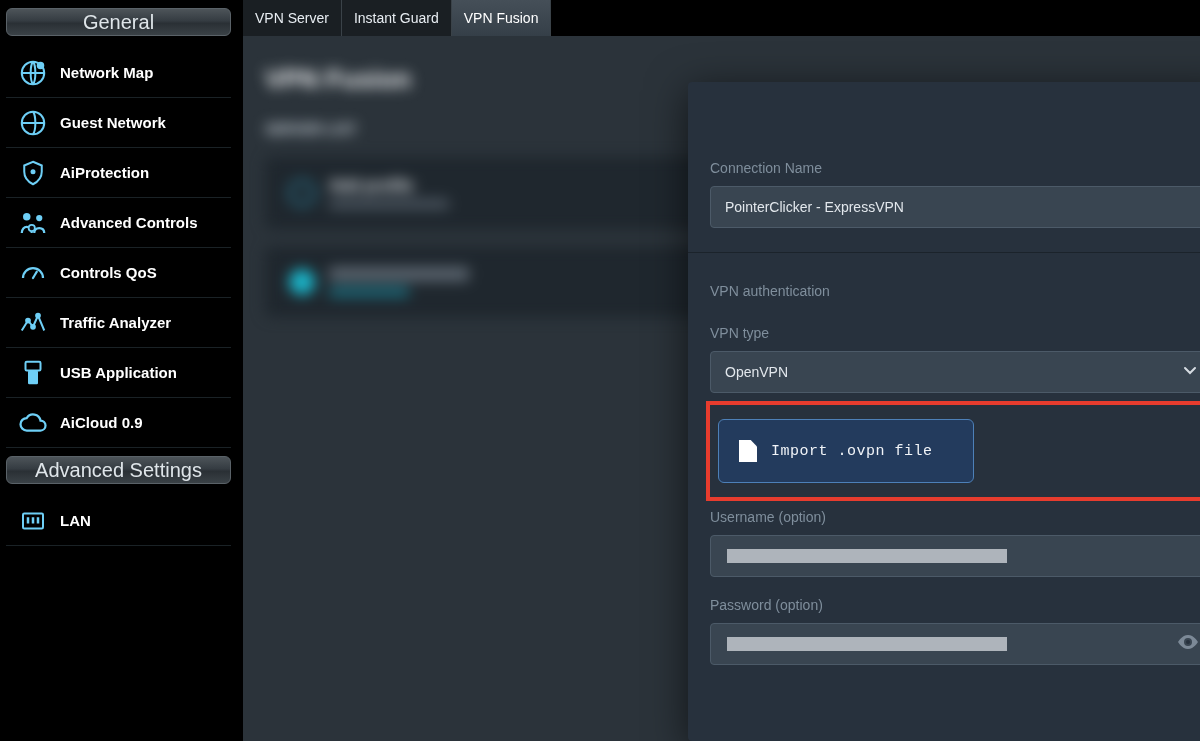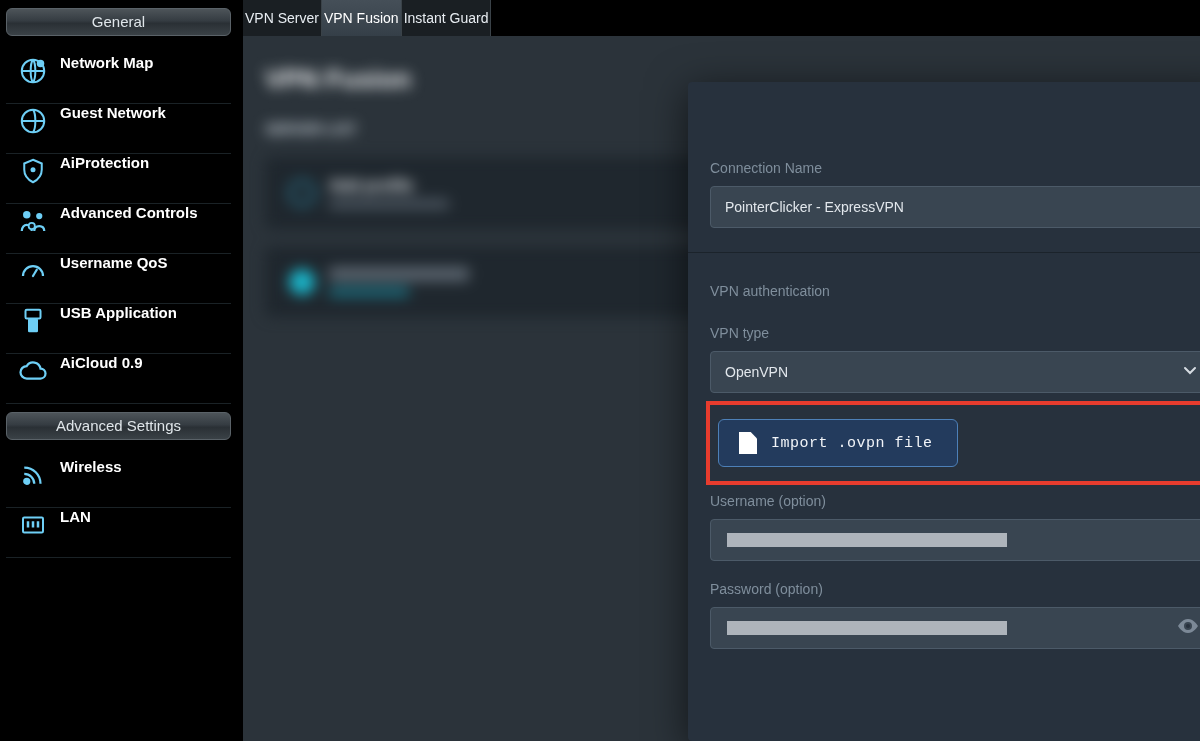--- a/index.html
+++ b/index.html
@@ -20,27 +20,27 @@
       height: 100%;
     }
     .section-header {
       background: linear-gradient(#4d5459, #353c42 45%, #2a3035 55%, #3a4146);
       border: 1px solid #5a6268;
       border-radius: 6px;
       height: 28px;
       line-height: 26px;
       text-align: center;
       color: #dfe5e9;
-      font-size: 15px;
-      margin-bottom: 18px;
+      font-size: 20px;
+      margin-bottom: 12px;
       margin-top: 8px;
     }
     .nav-item {
       display: flex;
-      align-items: flex-start;
+      align-items: center;
       height: 50px;
       padding: 0 10px;
       color: #fff;
       font-size: 15px;
       font-weight: 600;
       cursor: pointer;
       border-bottom: 1px solid #1a2226;
     }
     .nav-item .icon-slot {
       width: 34px;
@@ -58,21 +58,21 @@
       top: 0;
       width: 957px;
       height: 741px;
     }
     .tabs {
       display: flex;
       height: 36px;
       background: #000;
     }
     .tab {
-      padding: 0 2px;
+      padding: 0 12px;
       line-height: 36px;
       color: #e8edf2;
       font-size: 14px;
       cursor: pointer;
       border-right: 1px solid #3a4248;
       background: #2c343a;
     }
     .tab:not(.active){
       background:#1a1f23;
     }
@@ -177,22 +177,22 @@
     }
     .import-highlight {
       border: 4px solid #e73c2e;
       margin: 8px -4px;
       padding: 14px 8px;
     }
     .import-btn {
       display:inline-flex;
       align-items:center;
       gap:14px;
-      height:48px;
-      padding: 0 24px 0 20px;
+      height:64px;
+      padding: 0 40px 0 20px;
       background: #233b5d;
       border: 1px solid #4d80b8;
       border-radius: 6px;
       color:#f1f4f8;
       font-size:15px;
       font-weight:500;
       cursor:pointer;
       font-family:"Courier New",monospace;
       letter-spacing:.5px;
     }
@@ -263,23 +263,34 @@
     <span>Advanced Controls</span>
   </div>
 
   <div class="nav-item">
     <span class="icon-slot">
       <svg viewBox="0 0 24 24" fill="none" stroke="currentColor" stroke-width="1.8">
           <path d="M4 16a8 8 0 0116 0"></path>
           <path d="M12 16l3-5" stroke-linecap="round"></path>
         </svg>
     </span>
-    <span>Username QoS</span>
-  </div>
-
+    <span>Controls QoS</span>
+  </div>
+
+  <div class="nav-item">
+    <span class="icon-slot">
+      <svg viewBox="0 0 24 24" fill="none" stroke="currentColor" stroke-width="1.6">
+          <path d="M3 18l5-8 4 5 4-9 5 12"></path>
+          <circle cx="8" cy="10" r="1.5" fill="currentColor"></circle>
+          <circle cx="12" cy="15" r="1.5" fill="currentColor"></circle>
+          <circle cx="16" cy="6" r="1.5" fill="currentColor"></circle>
+        </svg>
+    </span>
+    <span>Traffic Analyzer</span>
+  </div>
 
   <div class="nav-item">
     <span class="icon-slot">
       <svg viewBox="0 0 24 24" fill="currentColor">
           <rect x="6" y="3" width="12" height="7" rx="1" fill="none" stroke="currentColor" stroke-width="1.6"></rect>
           <rect x="8" y="10" width="8" height="11" rx="1"></rect>
         </svg>
     </span>
     <span>USB Application</span>
   </div>
@@ -288,48 +299,39 @@
     <span class="icon-slot">
       <svg viewBox="0 0 24 24" fill="none" stroke="currentColor" stroke-width="1.8">
           <path d="M7 18a5 5 0 010-10 6 6 0 0111 2 4 4 0 010 8H7z"></path>
         </svg>
     </span>
     <span>AiCloud 0.9</span>
   </div>
 
   <div class="section-header">Advanced Settings</div>
 
-  <div class="nav-item">
-    <span class="icon-slot">
-      <svg viewBox="0 0 24 24" fill="none" stroke="currentColor" stroke-width="1.8">
-          <circle cx="7" cy="17" r="2" fill="currentColor"></circle>
-          <path d="M5 11a8 8 0 018 8M5 6a13 13 0 0113 13"></path>
-        </svg>
-    </span>
-    <span>Wireless</span>
-  </div>
 
   <div class="nav-item">
     <span class="icon-slot">
       <svg viewBox="0 0 24 24" fill="currentColor">
           <rect x="4" y="6" width="16" height="12" rx="1" fill="none" stroke="currentColor" stroke-width="1.6"></rect>
           <rect x="7" y="9" width="2" height="5"></rect>
           <rect x="11" y="9" width="2" height="5"></rect>
           <rect x="15" y="9" width="2" height="5"></rect>
         </svg>
     </span>
     <span>LAN</span>
   </div>
 </div>
 
 <div class="main-area">
   <div class="tabs">
     <div class="tab">VPN Server</div>
+    <div class="tab">Instant Guard</div>
     <div class="tab active-tab">VPN Fusion</div>
-    <div class="tab">Instant Guard</div>
   </div>
 
   <div class="content-backdrop">
 
     <div class="blur-block" style="position:relative;">
       <div class="big-title">VPN Fusion</div>
       <div style="display:flex;gap:18px;margin-bottom:18px;align-items:center;">
         <div style="font-size:14px;font-weight:700;color:#cfd8e0;">SERVER LIST</div>
         <div style="flex:1"></div>
         <div style="width:50px;height:14px;background:#6f7a84;border-radius:3px;"></div>

